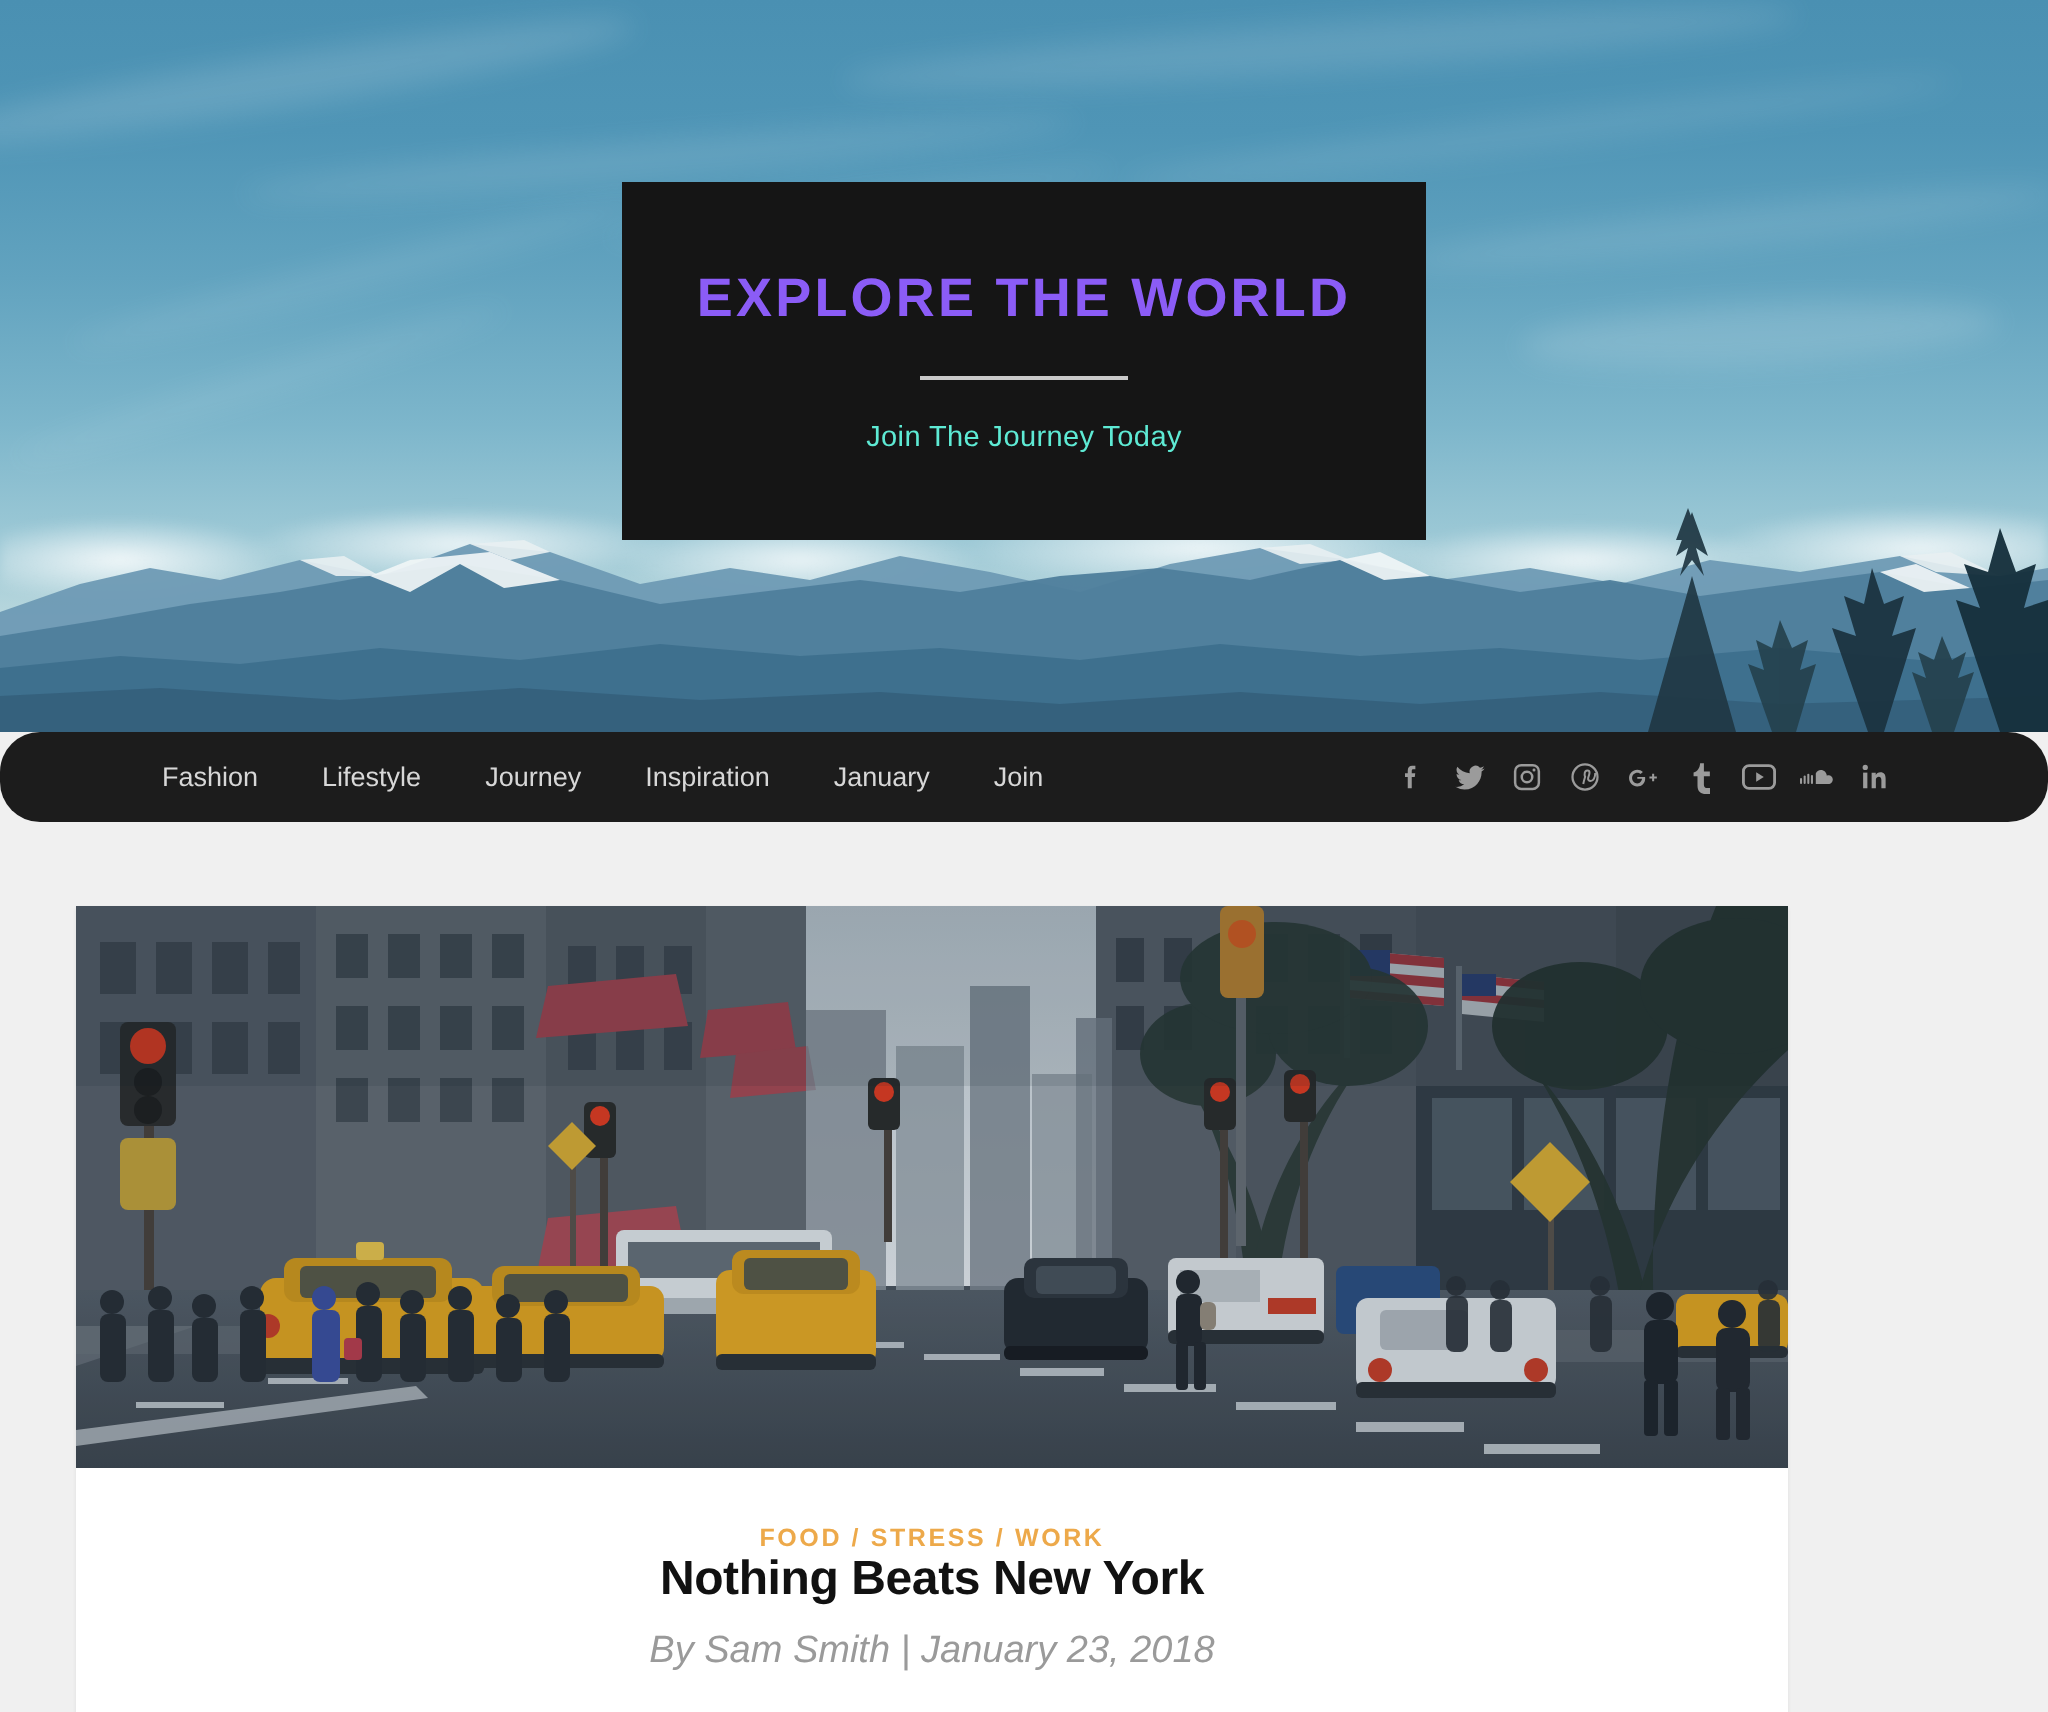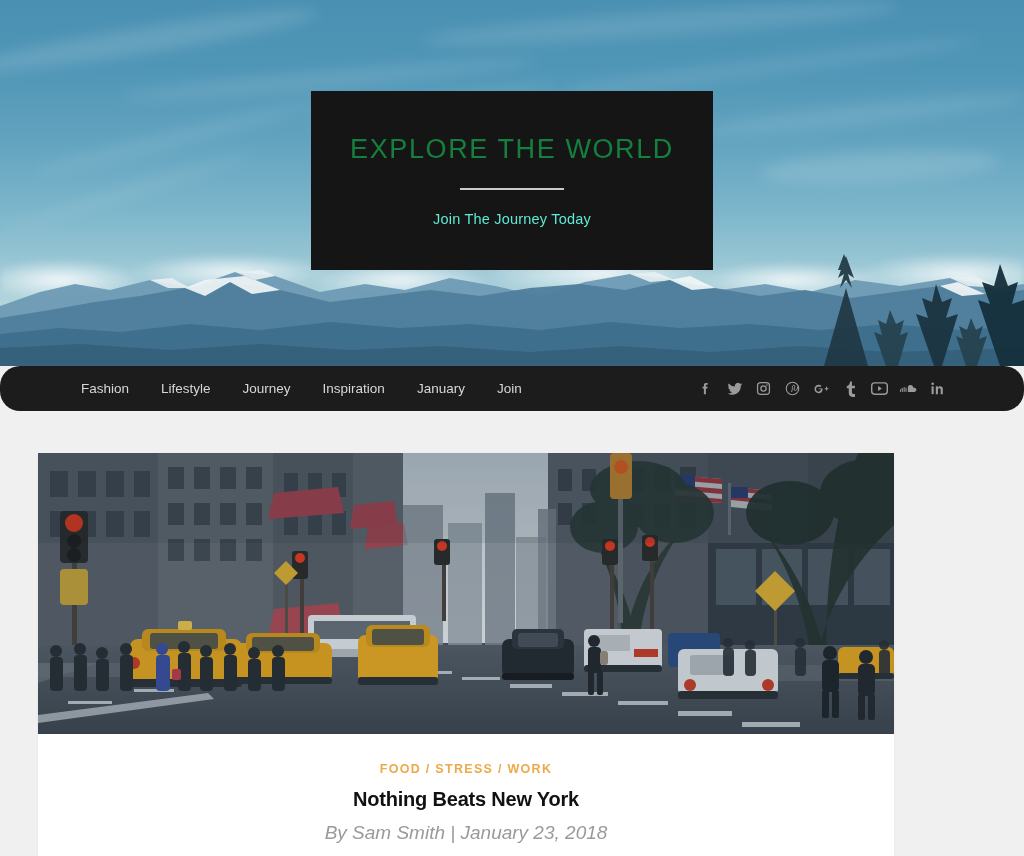--- a/index.html
+++ b/index.html
@@ -80,23 +80,23 @@
     position: absolute;
     left: 311px; top: 91px;
     width: 402px; height: 179px;
     background: #151515;
     display: flex;
     flex-direction: column;
     align-items: center;
     justify-content: center;
   }
   .hero-title {
-    color: #15803d;
+    color: #8b5cf6;
     font-size: 27px;
-    font-weight: normal;
+    font-weight: bold;
     letter-spacing: 1.6px;
     text-align: left;
   }
   .hero-rule {
     width: 104px; height: 2px;
     background: #c9c9c9;
     margin: 23px 0 21px 0;
   }
   .hero-sub {
     color: #5eead4;
@@ -163,23 +163,22 @@
     text-align: center;
   }
   .cats {
     color: #eda94a;
     font-size: 12.5px;
     font-weight: bold;
     letter-spacing: 1.3px;
   }
   .post-title {
     color: #111111;
-    font-size: 20px;
+    font-size: 24px;
     font-weight: bold;
-    margin-top: 12px;
     letter-spacing: -0.2px;
   }
   .byline {
     color: #9a9a9a;
     font-size: 19px;
     font-style: italic;
     margin-top: 11px;
   }
 </style>
 </head>

